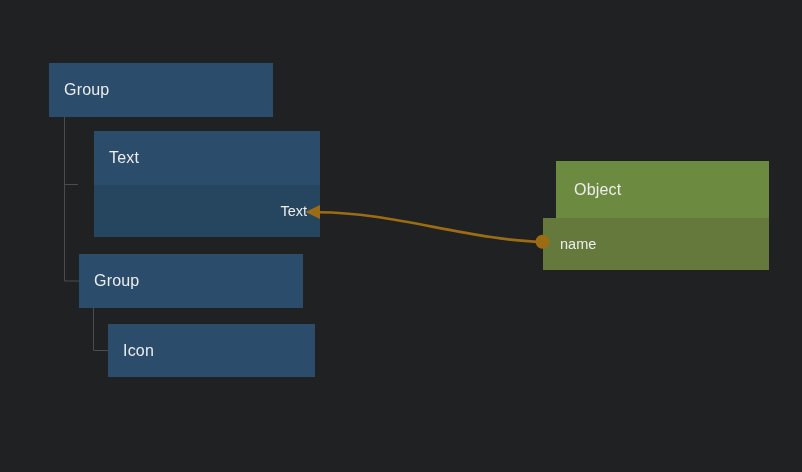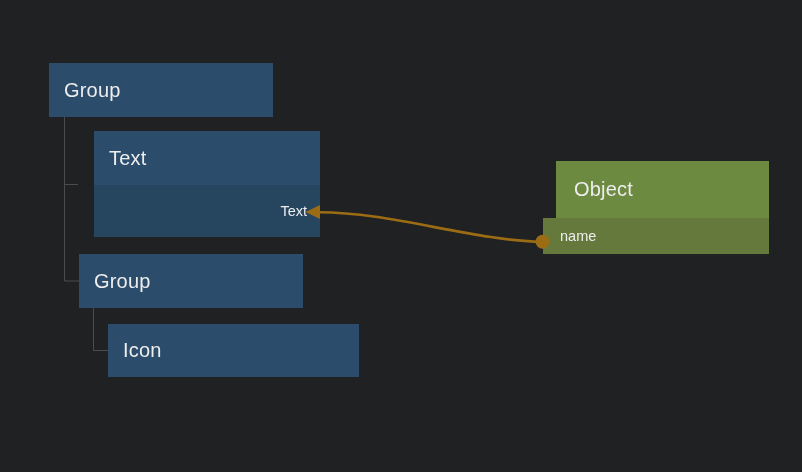--- a/index.html
+++ b/index.html
@@ -23,21 +23,21 @@
   svg.overlay{position:absolute;left:0;top:0;width:802px;height:472px;pointer-events:none;}
   .tree-line{stroke:var(--tree-line);stroke-width:1;fill:none;}
   .wire-path{stroke:var(--wire);stroke-width:2.6;fill:none;}
   .wire-arrow{fill:var(--wire);stroke:none;}
   .port-dot{fill:var(--wire);stroke:none;}
   .node{position:absolute;box-sizing:border-box;}
   .node-header{
     display:flex;align-items:center;
     padding-left:15px;
     color:var(--node-text);
-    font-size:20px;letter-spacing:.2px;
+    font-size:16px;letter-spacing:.2px;
     box-sizing:border-box;
   }
   .layer .node-header{background:var(--layer-node-bg);}
   .layer .node-row{background:var(--layer-node-row-bg);}
   .object .node-header{background:var(--object-node-bg);padding-left:18px;}
   .object .node-row{background:var(--object-node-row-bg);}
   .node-row{
     display:flex;align-items:center;
     color:var(--node-text);
     font-size:14.5px;
@@ -46,25 +46,25 @@
   .node-row.port-right{justify-content:flex-end;padding-right:13px;}
   .node-row.port-left{justify-content:flex-start;padding-left:17px;}
   
   #n-group1{left:49px;top:63px;width:224px;}
   #n-group1 .node-header{height:54px;}
   #n-text{left:78px;top:131px;width:226px;margin-left:16px;}
   #n-text .node-header{height:54px;}
   #n-text .node-row{height:52px;}
   #n-group2{left:79px;top:254px;width:224px;}
   #n-group2 .node-header{height:54px;}
-  #n-icon{left:108px;top:324px;width:251px;}
+  #n-icon{left:108px;top:324px;width:207px;}
   #n-icon .node-header{height:53px;}
   #n-object{left:543px;top:161px;width:226px;}
   #n-object .node-header{height:57px;margin-left:13px;}
-  #n-object .node-row{height:36px;}
+  #n-object .node-row{height:52px;}
 </style>
 </head>
 <body>
 
 <div class="canvas">
 
   <svg class="overlay" aria-hidden="true">
     <path class="tree-line" d="M64.5,117 L64.5,281"></path>
     <path class="tree-line" d="M64.5,184.5 L78,184.5"></path>
     <path class="tree-line" d="M64.5,281 L79,281"></path>

